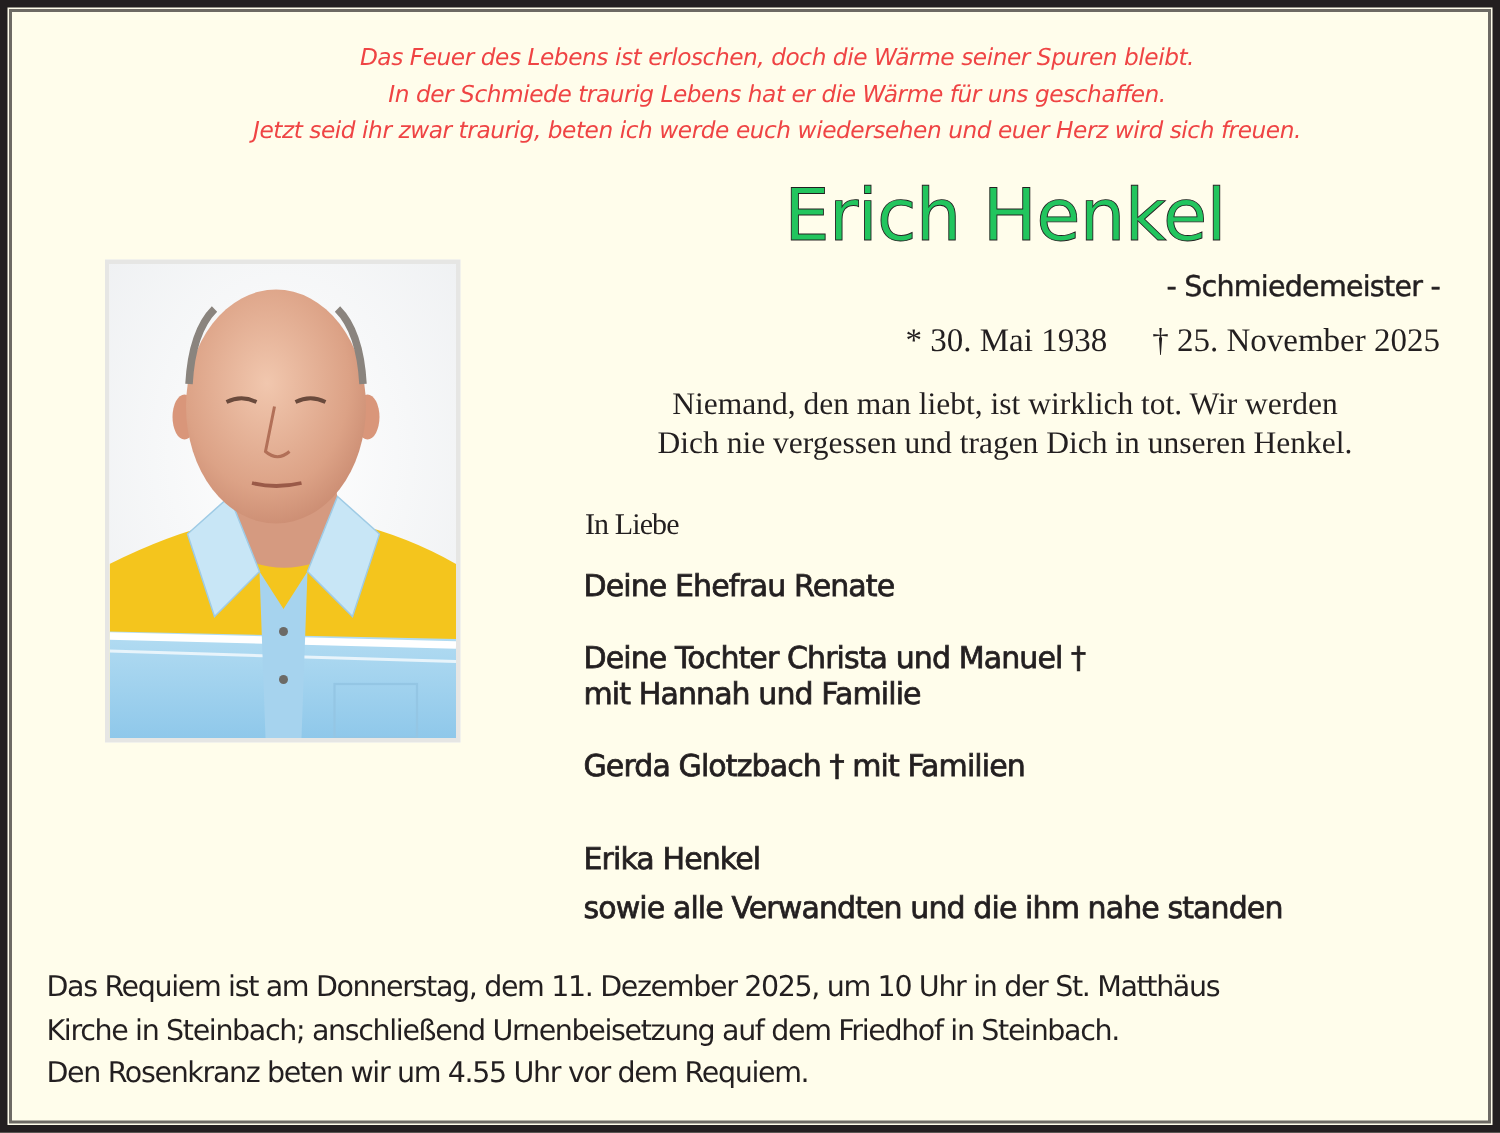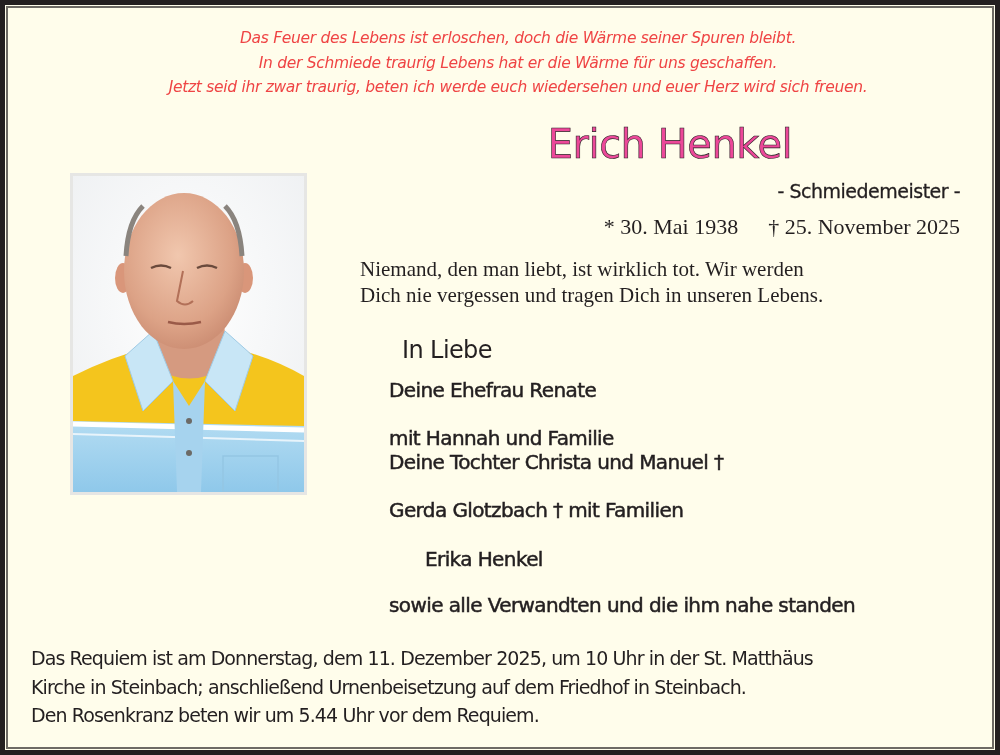--- a/index.html
+++ b/index.html
@@ -30,59 +30,59 @@
     font-family: "DejaVu Sans", sans-serif;
     font-style: italic; font-size: 15.5px; line-height: 24.5px;
     color: #ef4444; letter-spacing: -0.3px; margin-left: 18px;
   }
   .poem div { white-space: nowrap; }
 
   .name {
     position: absolute; left: 380px; top: 108px; width: 580px;
     text-align: center;
     font-family: "DejaVu Sans", sans-serif;
-    font-size: 40px; line-height: 72px; font-weight: normal;
-    letter-spacing: -0.5px; color: #ec4899;
+    font-size: 48px; line-height: 72px; font-weight: normal;
+    letter-spacing: -0.5px; color: #22c55e;
     -webkit-text-stroke: 0.6px #231f20;
   }
   .profession {
     position: absolute; left: 380px; top: 176px; width: 580px;
     text-align: right;
     font-family: "DejaVu Sans", sans-serif;
     font-size: 19px; line-height: 30px; letter-spacing: -0.5px;
     -webkit-text-stroke: 0.3px #231f20;
   }
   .dates {
     position: absolute; left: 380px; top: 212px; width: 580px;
     text-align: right;
     font-size: 22px; line-height: 30px; white-space: nowrap;
   }
   .dates .gap { display: inline-block; width: 30px; }
   .quote {
     position: absolute; left: 360px; top: 256px; width: 620px;
-    text-align: left;
+    text-align: center;
     font-size: 21px; line-height: 26px; white-space: nowrap;
   }
 
   .photo {
     position: absolute; left: 70px; top: 173px; width: 231px; height: 316px;
     border: 3px solid #e6e6e4;
     background: #ffffff;
     overflow: hidden;
   }
   .photo svg { display: block; }
 
   .mourners {
     position: absolute; left: 389px; top: 336px; width: 600px;
     font-family: "DejaVu Sans", sans-serif;
     letter-spacing: -0.6px;
   }
   .mourners .intro {
-    position: absolute; left: 13px; top: 0;
-    font-size: 24px; line-height: 28px; white-space: nowrap;
+    position: absolute; left: 1px; top: 0;
+    font-size: 20px; line-height: 28px; white-space: nowrap; font-family: Liberation Serif, serif;
   }
   .mourners .entry {
     position: absolute; left: 0;
     font-size: 20px; line-height: 24px; white-space: nowrap;
     -webkit-text-stroke: 0.5px #231f20;
   }
 
   .service {
     position: absolute; left: 31px; top: 644px; width: 950px;
     font-family: "DejaVu Sans", sans-serif;
@@ -110,21 +110,21 @@
 
   <div class="name">Erich Henkel</div>
   <div class="profession">- Schmiedemeister -</div>
 
   <div class="dates">
     <span>* 30. Mai 1938</span><span class="gap"></span><span>† 25. November 2025</span>
   </div>
 
   <div class="quote">
     <div>Niemand, den man liebt, ist wirklich tot. Wir werden</div>
-    <div>Dich nie vergessen und tragen Dich in unseren Lebens.</div>
+    <div>Dich nie vergessen und tragen Dich in unseren Henkel.</div>
   </div>
 
   <div class="photo">
     <svg width="231" height="316" viewBox="0 0 231 316">
       <defs>
         <radialGradient id="bg" cx="50%" cy="40%" r="70%">
           <stop offset="0%" stop-color="#ffffff"></stop>
           <stop offset="100%" stop-color="#eef0f2"></stop>
         </radialGradient>
         <radialGradient id="skin" cx="45%" cy="40%" r="65%">
@@ -174,33 +174,33 @@
       <rect x="150" y="280" width="55" height="36" fill="none" stroke="#94c6e4" stroke-width="1.5"></rect>
     </svg>
   </div>
 
   <div class="mourners">
     <div class="intro">In Liebe</div>
     <div class="entry" style="top:42px;">
       <div>Deine Ehefrau Renate</div>
     </div>
     <div class="entry" style="top:90px;">
+      <div>Deine Tochter Christa und Manuel †</div>
       <div>mit Hannah und Familie</div>
-      <div>Deine Tochter Christa und Manuel †</div>
     </div>
     <div class="entry" style="top:162px;">
       <div>Gerda Glotzbach † mit Familien</div>
     </div>
-    <div class="entry" style="top:211px;margin-left:36px;">
+    <div class="entry" style="top:224px;">
       <div>Erika Henkel</div>
     </div>
     <div class="entry" style="top:257px;">
       <div>sowie alle Verwandten und die ihm nahe standen</div>
     </div>
   </div>
 
   <div class="service">
     <div>Das Requiem ist am Donnerstag, dem 11. Dezember 2025, um 10 Uhr in der St. Matthäus</div>
     <div>Kirche in Steinbach; anschließend Urnenbeisetzung auf dem Friedhof in Steinbach.</div>
-    <div>Den Rosenkranz beten wir um 5.44 Uhr vor dem Requiem.</div>
+    <div>Den Rosenkranz beten wir um 4.55 Uhr vor dem Requiem.</div>
   </div>
 
 </div>
 
 </body></html>

